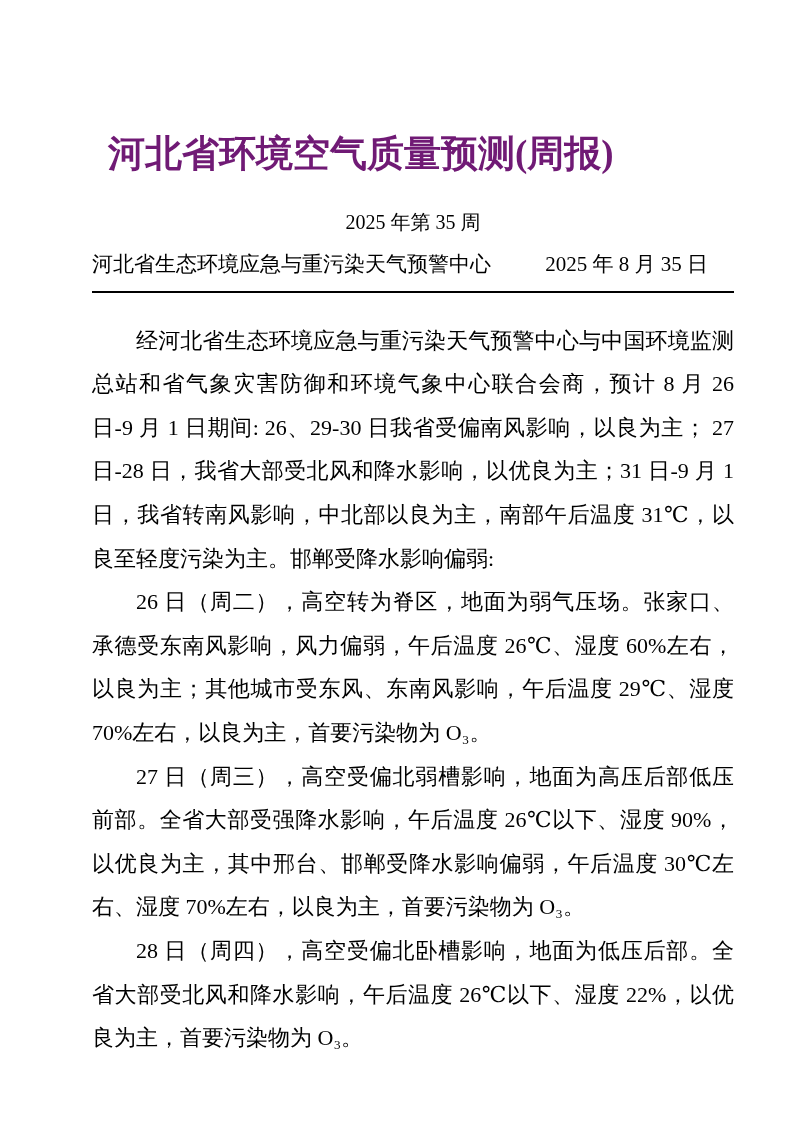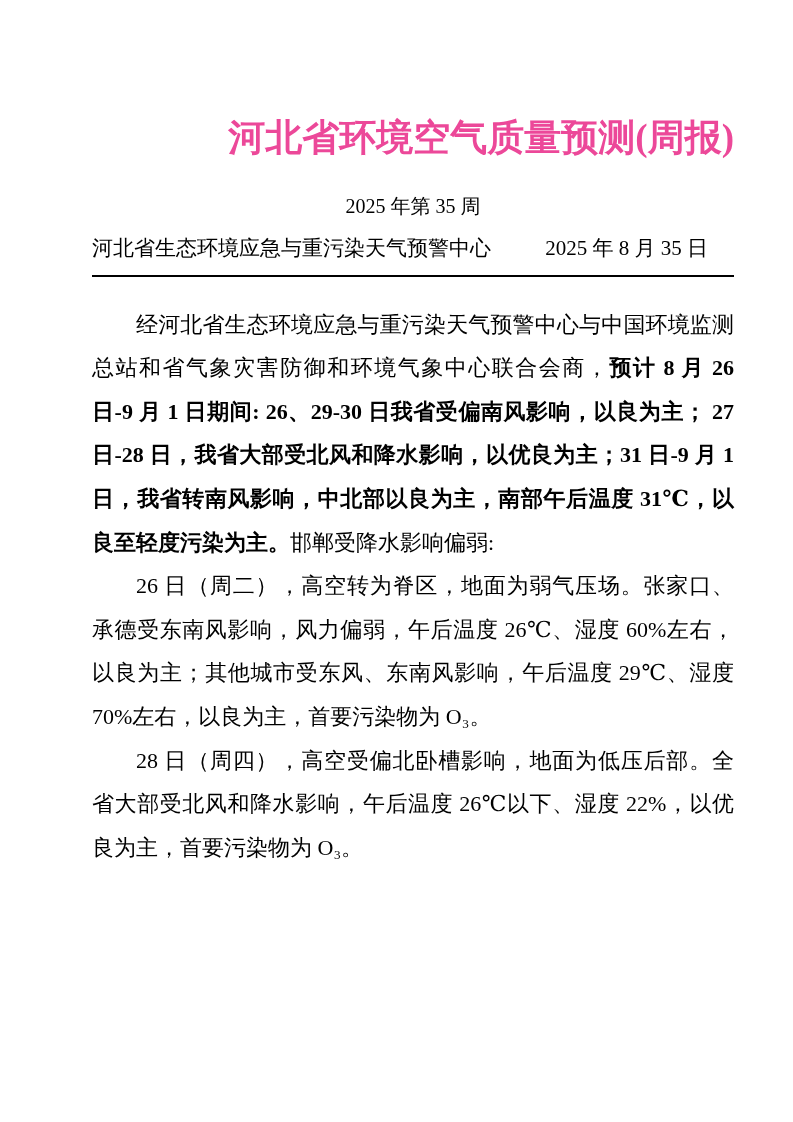--- a/index.html
+++ b/index.html
@@ -15,25 +15,25 @@
     color: #000000;
   }
   .page {
     box-sizing: border-box;
     width: 793px;
     height: 1122px;
     padding: 116px 59px 0 92px;
     background: #ffffff;
   }
   .doc-title {
-    margin: 0;
+    margin: 16px;
     font-size: 37px;
     font-weight: bold;
-    color: #ec4899;
-    text-align: right;
+    color: #701a75;
+    text-align: left;
     line-height: 1.2;
     letter-spacing: 0px;
     white-space: nowrap;
   }
   .week-subtitle {
     margin-top: 34px;
     font-size: 20px;
     text-align: center;
     line-height: 1.2;
   }
@@ -56,21 +56,21 @@
     margin-top: 26px;
     font-size: 22px;
     line-height: 43.6px;
     text-align: justify;
   }
   .report-body p {
     margin: 0;
     text-indent: 2em;
   }
   .b {
-    font-weight: bold;
+    font-weight: normal;
   }
 </style>
 </head>
 <body>
 
 <div class="page">
 
   <h1 class="doc-title">河北省环境空气质量预测(周报)</h1>
 
   <div class="week-subtitle">2025 年第 35 周</div>
@@ -83,18 +83,19 @@
   <hr class="divider">
 
   <div class="report-body">
 
     <p>
       <span>经河北省生态环境应急与重污染天气预警中心与中国环境监测总站和省气象灾害防御和环境气象中心联合会商，</span><span class="b">预计 8 月 26 日-9 月 1 日期间: 26、29-30 日我省受偏南风影响，以良为主； 27 日-28 日，我省大部受北风和降水影响，以优良为主；31 日-9 月 1 日，我省转南风影响，中北部以良为主，南部午后温度 31℃，以良至轻度污染为主。</span><span>邯郸受降水影响偏弱:</span>
     </p>
 
     <p>26 日（周二），高空转为脊区，地面为弱气压场。张家口、承德受东南风影响，风力偏弱，午后温度 26℃、湿度 60%左右，以良为主；其他城市受东风、东南风影响，午后温度 29℃、湿度 70%左右，以良为主，首要污染物为 O₃。</p>
 
+    <p>27 日（周三），高空受偏北弱槽影响，地面为高压后部低压前部。全省大部受强降水影响，午后温度 26℃以下、湿度 90%，以优良为主，其中邢台、邯郸受降水影响偏弱，午后温度 30℃左右、湿度 70%左右，以良为主，首要污染物为 O₃。</p>
 
     <p>28 日（周四），高空受偏北卧槽影响，地面为低压后部。全省大部受北风和降水影响，午后温度 26℃以下、湿度 22%，以优良为主，首要污染物为 O₃。</p>
 
   </div>
 
 </div>
 
 </body></html>

